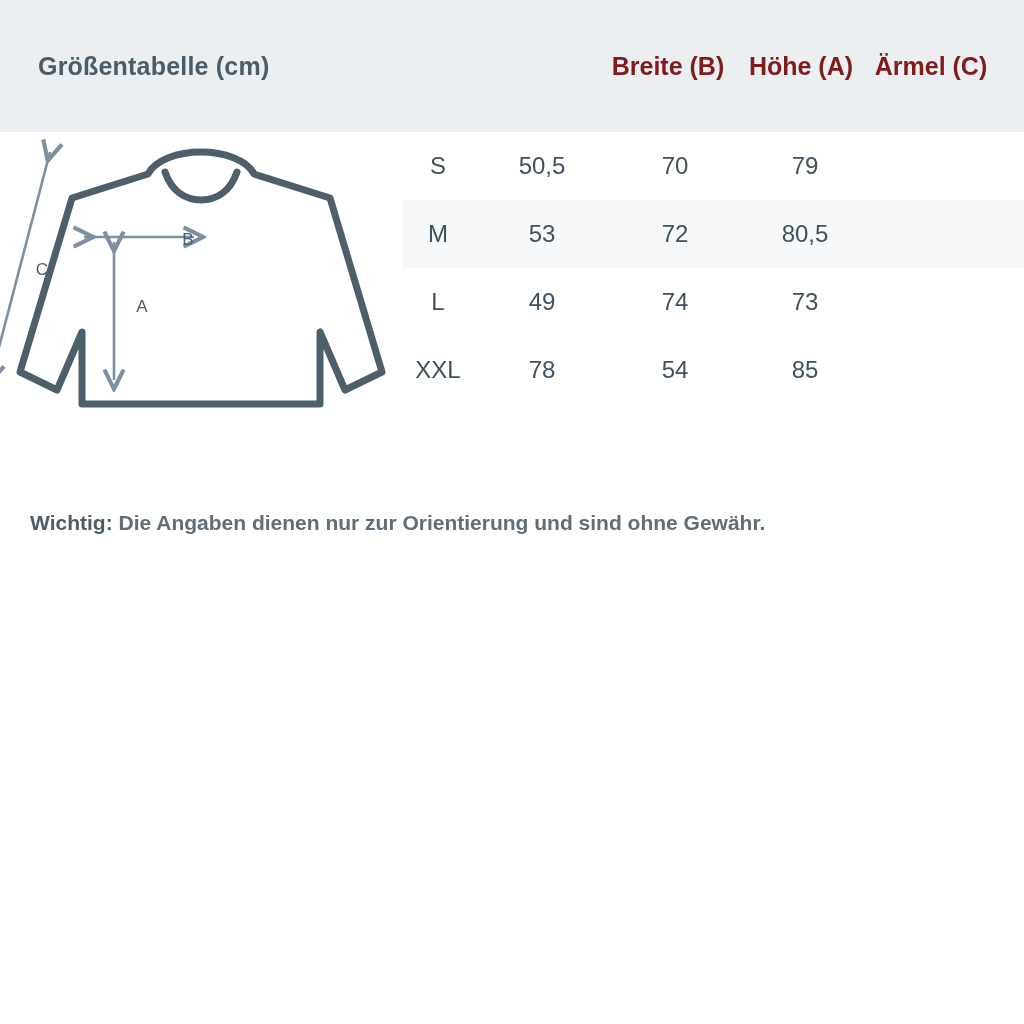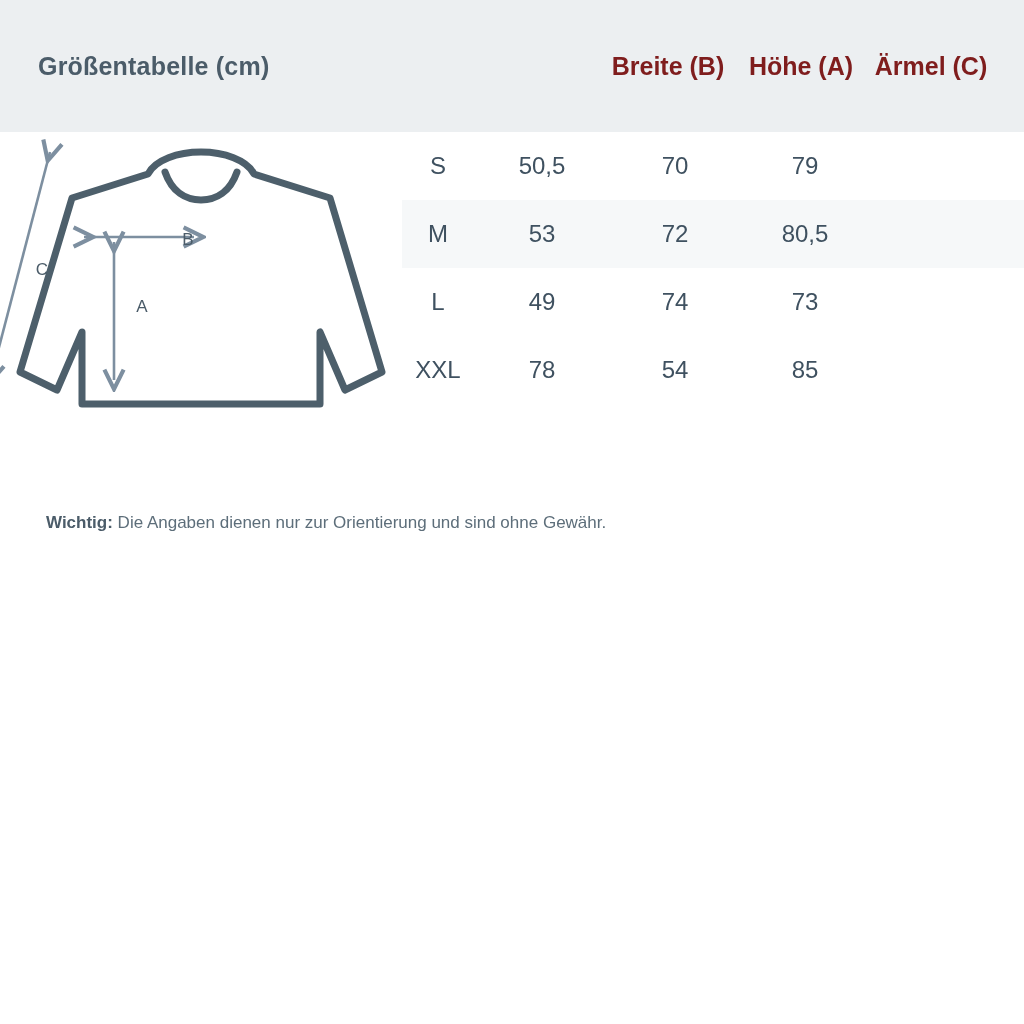--- a/index.html
+++ b/index.html
@@ -78,24 +78,25 @@
     background: #f6f8f9;
   }
   .cell {
     font-size: 24px;
     color: #3f5160;
     text-align: center;
   }
 
   
   .footnote {
-    padding: 34px 34px 0 46px;
-    font-size: 17px;
+    padding: 34px 34px 0 30px;
+    font-size: 21px;
     line-height: 34px;
     color: #5d6e7a;
+    font-weight: bold;
   }
   .footnote b {
     color: #4b5c69;
   }
 </style>
 </head>
 <body>
 
 <div class="size-chart">
 

